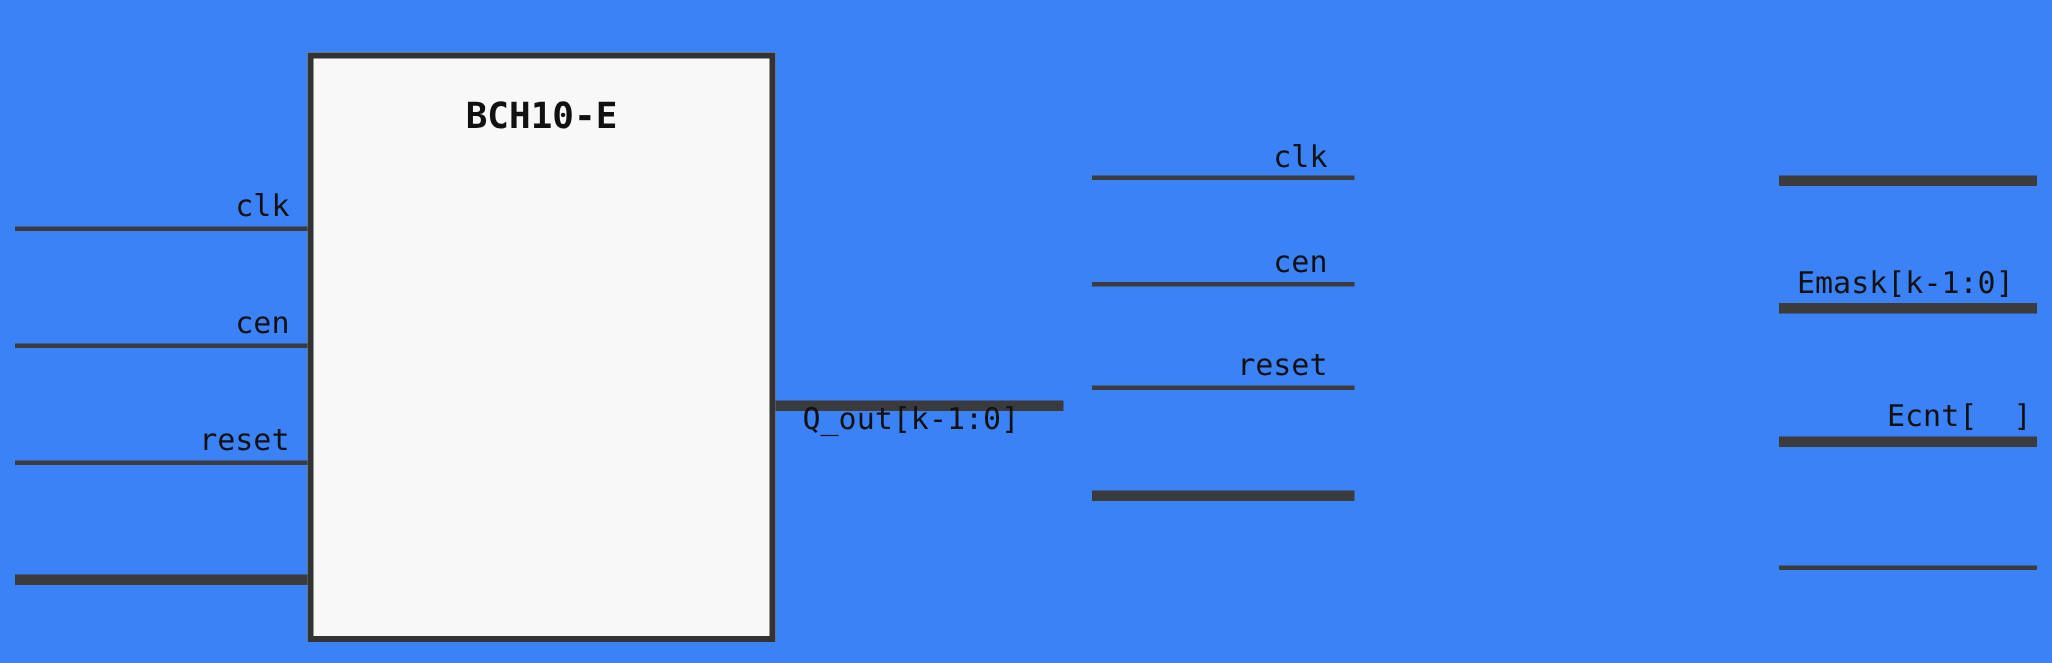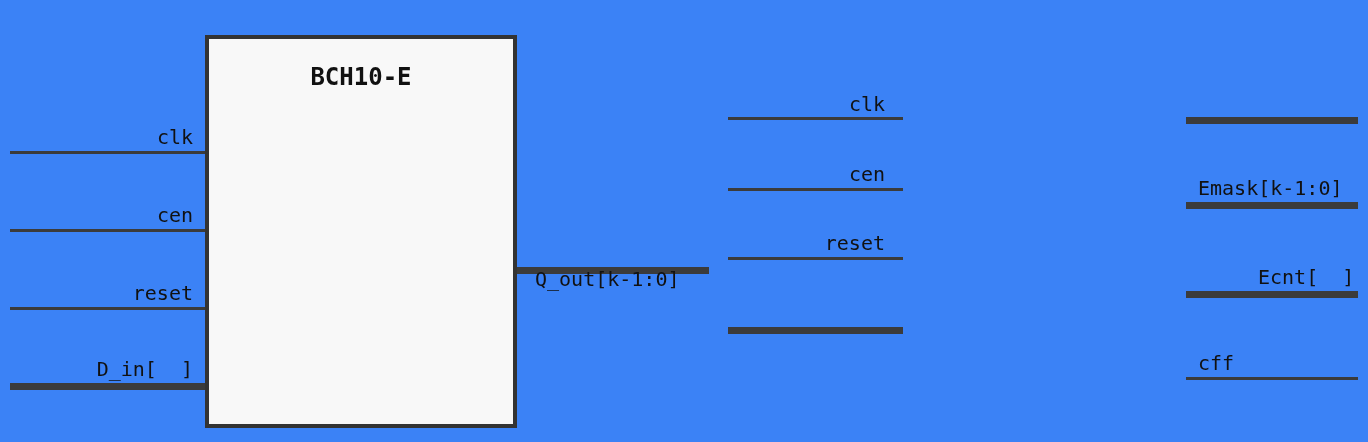--- a/index.html
+++ b/index.html
@@ -60,21 +60,20 @@
   <div class="wire thin" style="left:10px; top:151px; width:195px;"></div>
   <div class="pin-label align-r" style="left:10px; top:126px; width:183px;">clk</div>
 
   <div class="wire thin" style="left:10px; top:229px; width:195px;"></div>
   <div class="pin-label align-r" style="left:10px; top:204px; width:183px;">cen</div>
 
   <div class="wire thin" style="left:10px; top:307px; width:195px;"></div>
   <div class="pin-label align-r" style="left:10px; top:282px; width:183px;">reset</div>
 
   <div class="wire thick" style="left:10px; top:383px; width:195px;"></div>
-  <div class="pin-label align-r" style="left:10px; top:358px; width:183px;">D_in[  ]</div>
 
   <div class="wire thick" style="left:517px; top:267px; width:192px;"></div>
   <div class="pin-label align-l" style="left:535px; top:242px; width:180px;margin-top:26px;">Q_out[k-1:0]</div>
 
 
   <div class="wire thin" style="left:728px; top:117px; width:175px;"></div>
   <div class="pin-label align-r" style="left:728px; top:93px; width:157px;">clk</div>
 
   <div class="wire thin" style="left:728px; top:188px; width:175px;"></div>
   <div class="pin-label align-r" style="left:728px; top:163px; width:157px;">cen</div>
@@ -86,15 +85,14 @@
 
   <div class="wire thick" style="left:1186px; top:117px; width:172px;"></div>
 
   <div class="wire thick" style="left:1186px; top:202px; width:172px;"></div>
   <div class="pin-label align-l" style="left:1198px; top:177px; width:165px;">Emask[k-1:0]</div>
 
   <div class="wire thick" style="left:1186px; top:291px; width:172px;"></div>
   <div class="pin-label align-l" style="left:1258px; top:266px; width:165px;">Ecnt[  ]</div>
 
   <div class="wire thin" style="left:1186px; top:377px; width:172px;"></div>
-  <div class="pin-label align-l" style="left:1198px; top:352px; width:165px;">cff</div>
 
 </div>
 
 </body></html>

